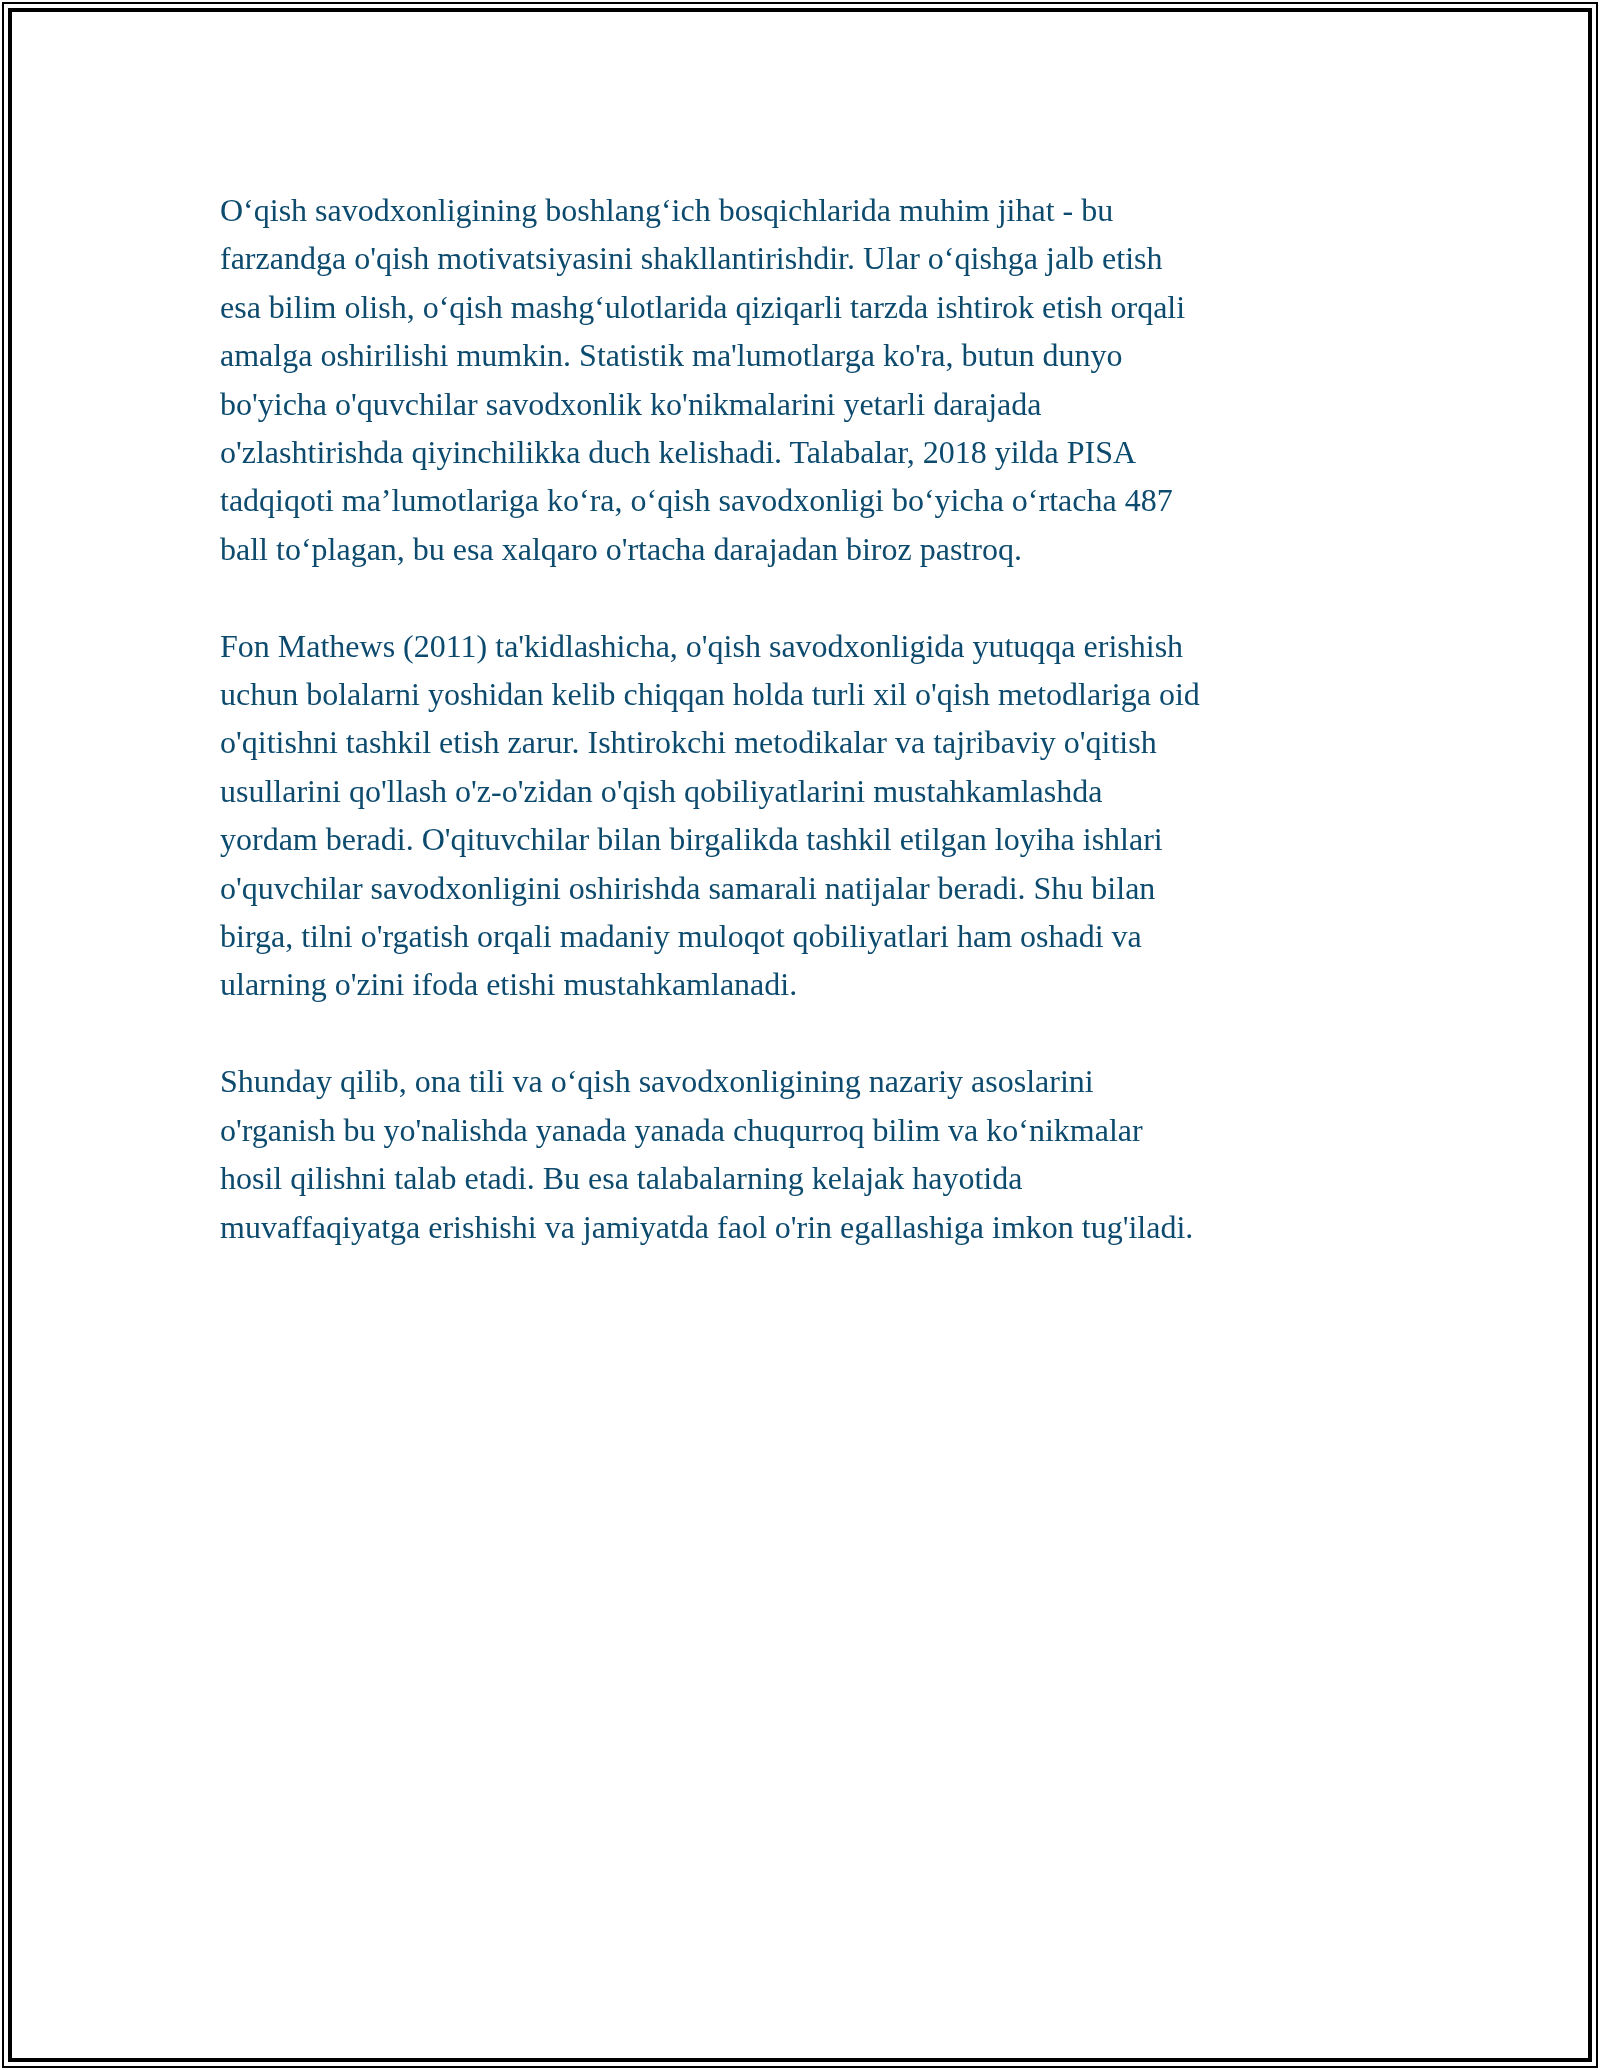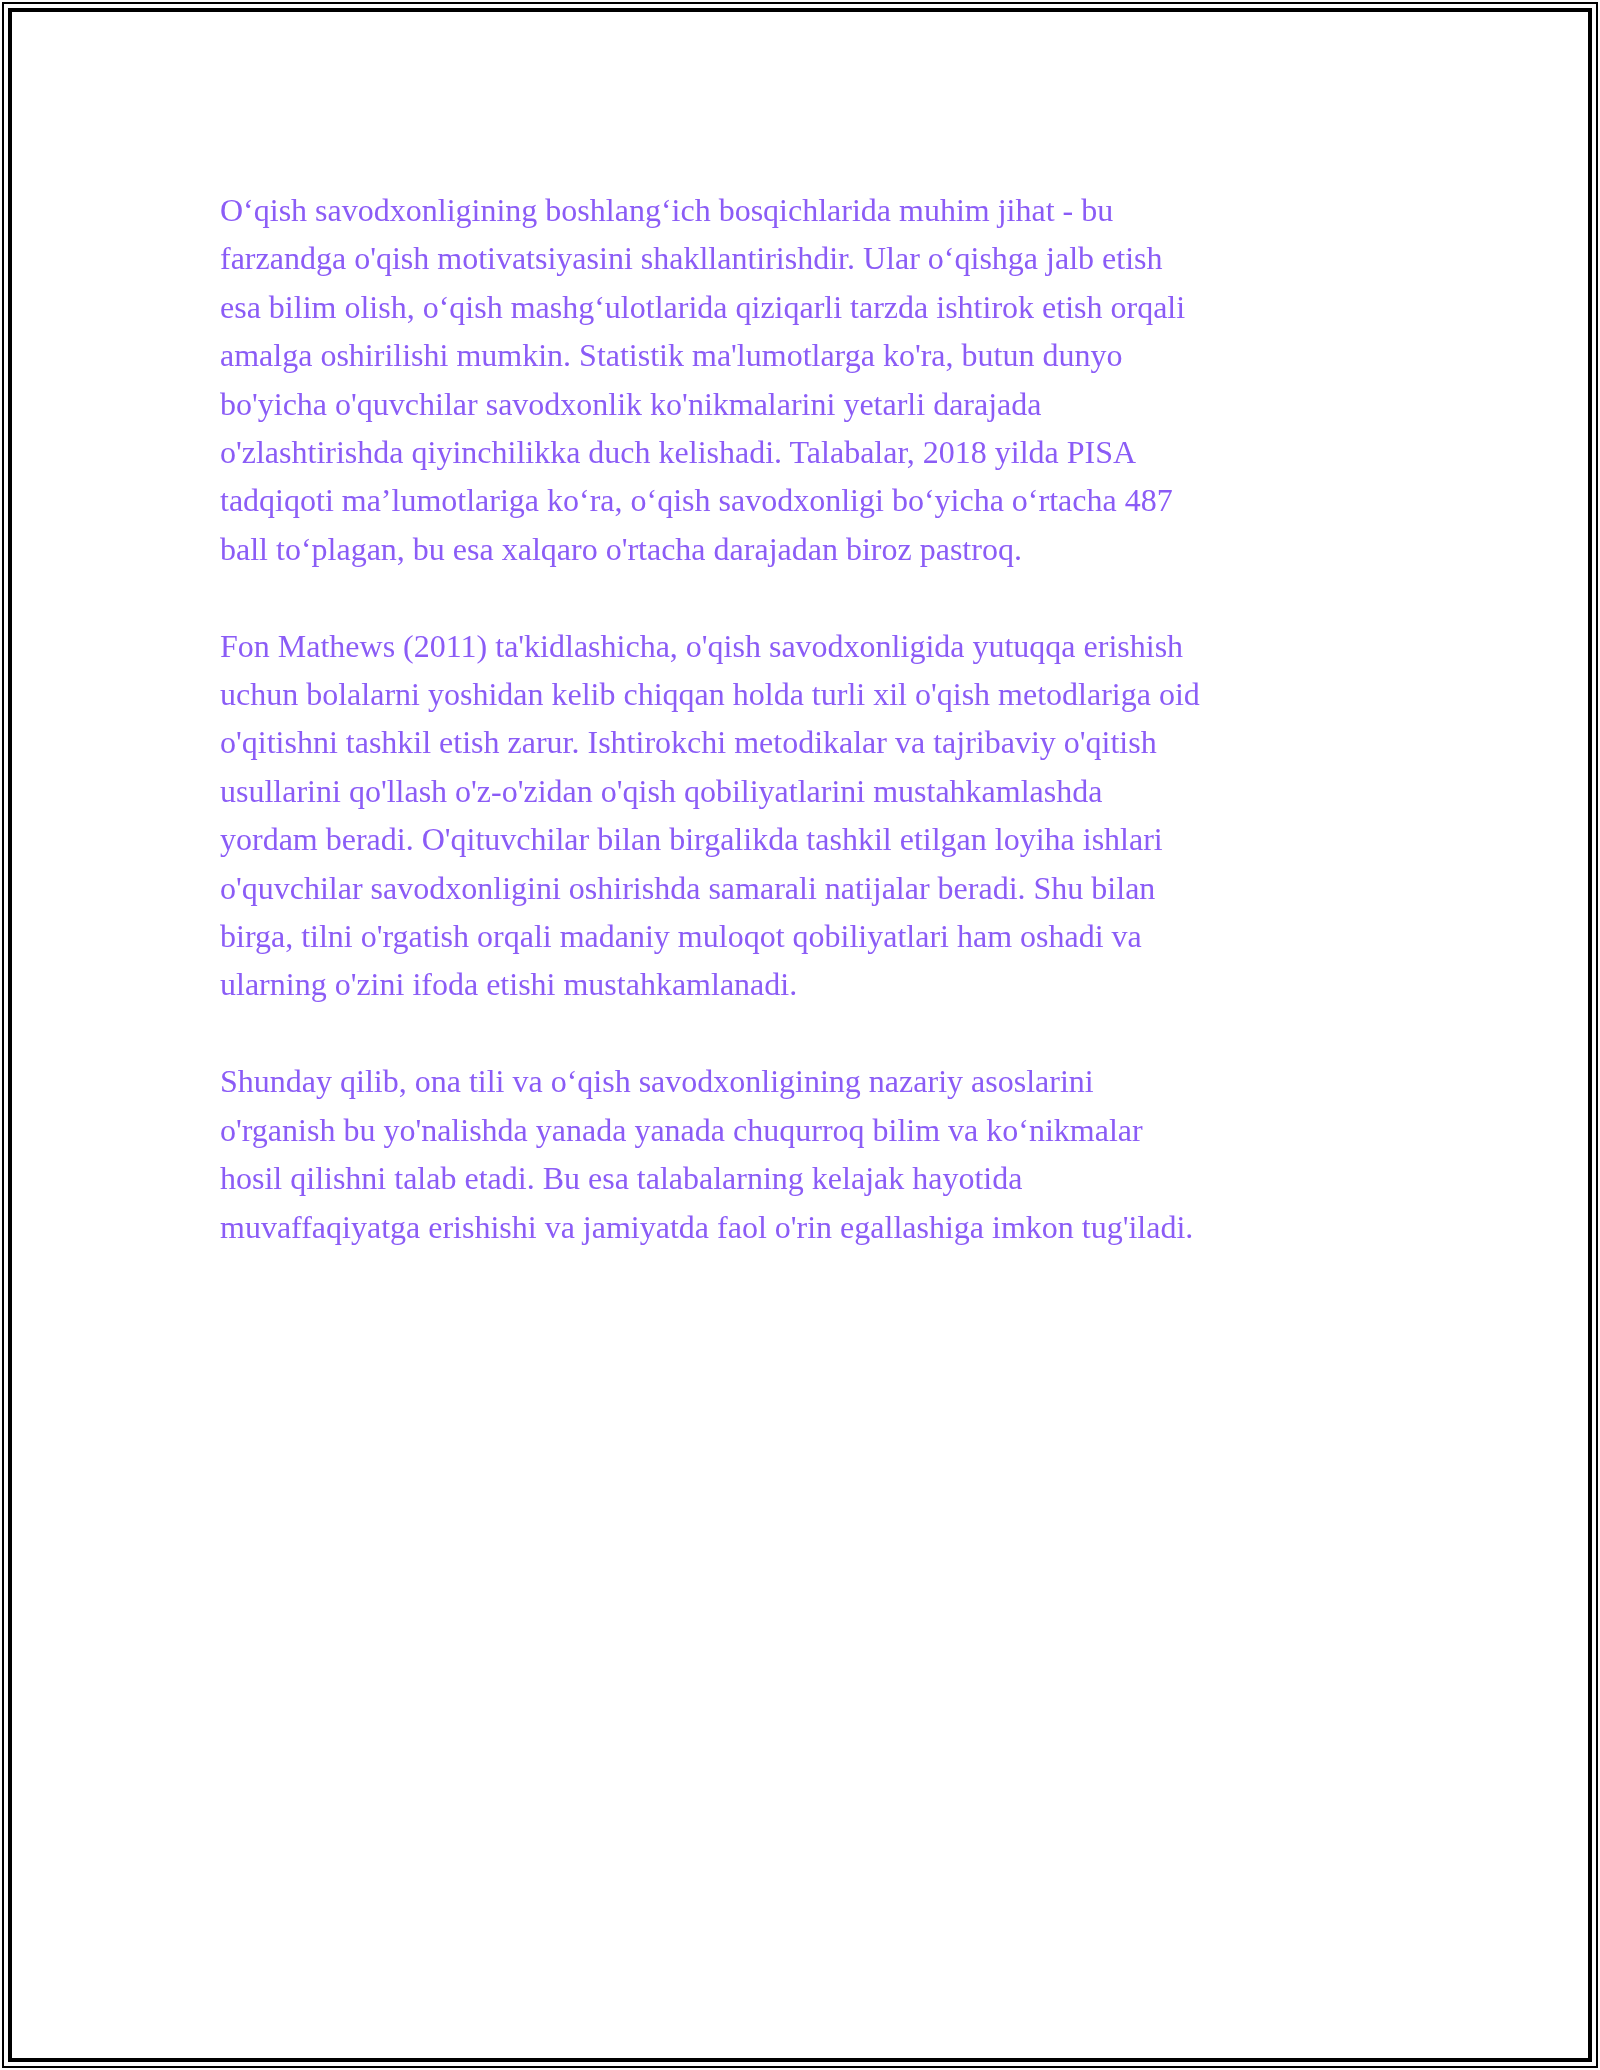--- a/index.html
+++ b/index.html
@@ -26,21 +26,21 @@
     border: 4px solid #000000;
     pointer-events: none;
   }
   .content {
     position: absolute;
     left: 220px;
     top: 186px;
     width: 1240px;
     font-size: 32px;
     line-height: 48.4px;
-    color: #8b5cf6;
+    color: #0c4a6e;
   }
   .para {
     margin: 0 0 48.4px 0;
     white-space: pre-line;
     text-align: left;
   }
 </style>
 </head>
 <body>
 

